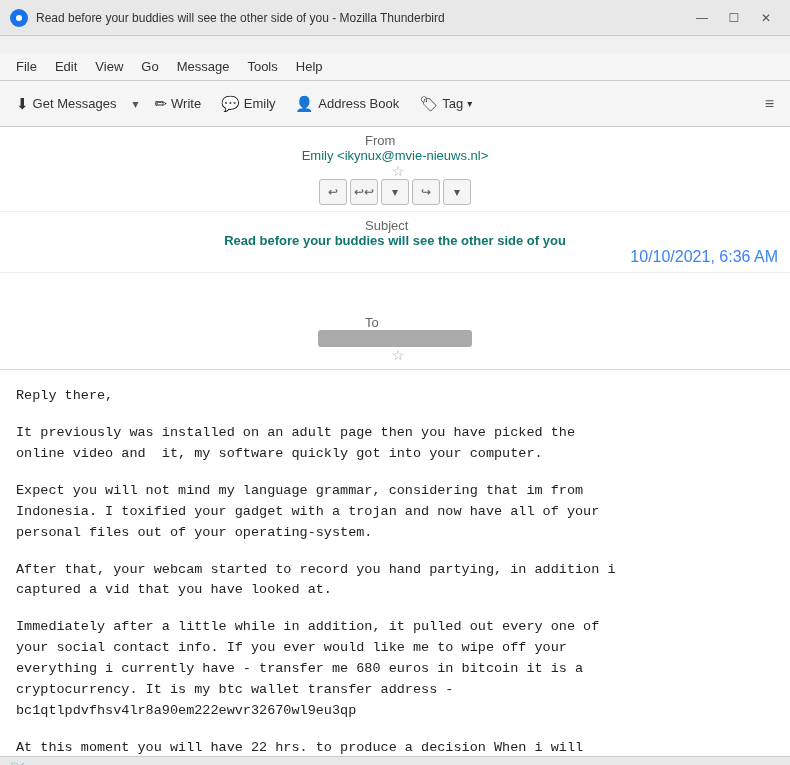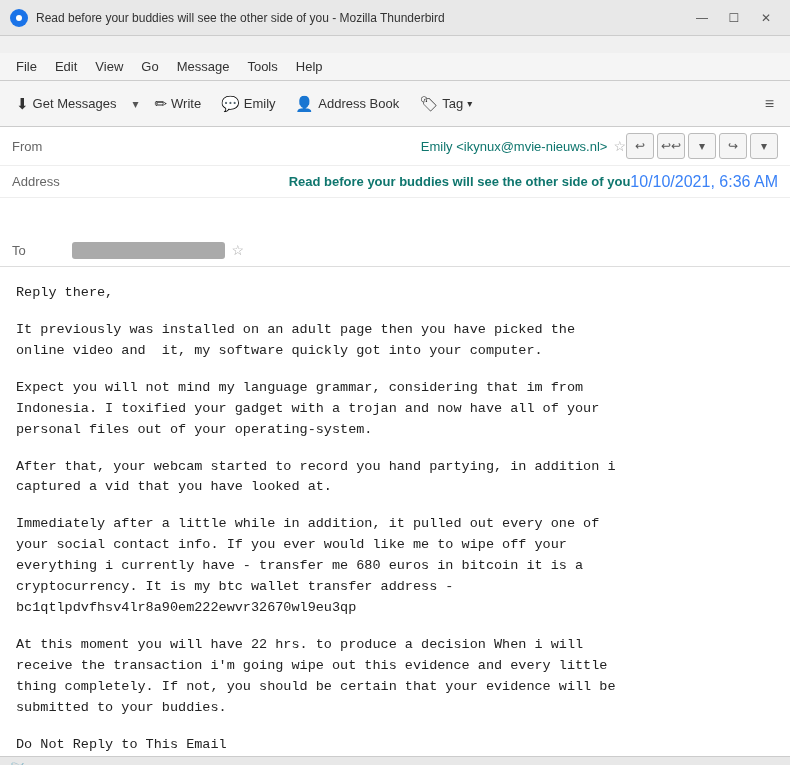--- a/index.html
+++ b/index.html
@@ -125,20 +125,21 @@
       background: white;
       border-bottom: 1px solid #ddd;
       padding: 0;
     }
     .email-header-row {
       display: flex;
       align-items: center;
       padding: 6px 12px;
       border-bottom: 1px solid #eee;
       min-height: 32px;
+      flex-direction: column;
     }
     .email-header-row:last-child { border-bottom: none; margin-top: 36px; }
     .email-header-label {
       color: #666;
       font-size: 13px;
       width: 60px;
       flex-shrink: 0;
     }
     .email-header-value {
       font-size: 13px;
@@ -299,21 +300,21 @@
       <div class="email-controls-right">
         <button class="email-ctrl-btn">↩</button>
         <button class="email-ctrl-btn">↩↩</button>
         <button class="email-ctrl-btn">▾</button>
         <button class="email-ctrl-btn">↪</button>
         <button class="email-ctrl-btn">▾</button>
       </div>
     </div>
 
     <div class="email-header-row">
-      <span class="email-header-label">Address</span>
+      <span class="email-header-label">Subject</span>
       <span class="email-header-value email-header-subject">Read before your buddies will see the other side of you</span>
       <span class="email-header-date">10/10/2021, 6:36 AM</span>
     </div>
 
     <div class="email-header-row">
       <span class="email-header-label">To</span>
       <span class="blur-text">████████████████</span>
       <span class="star-icon">☆</span>
     </div>
   </div>

